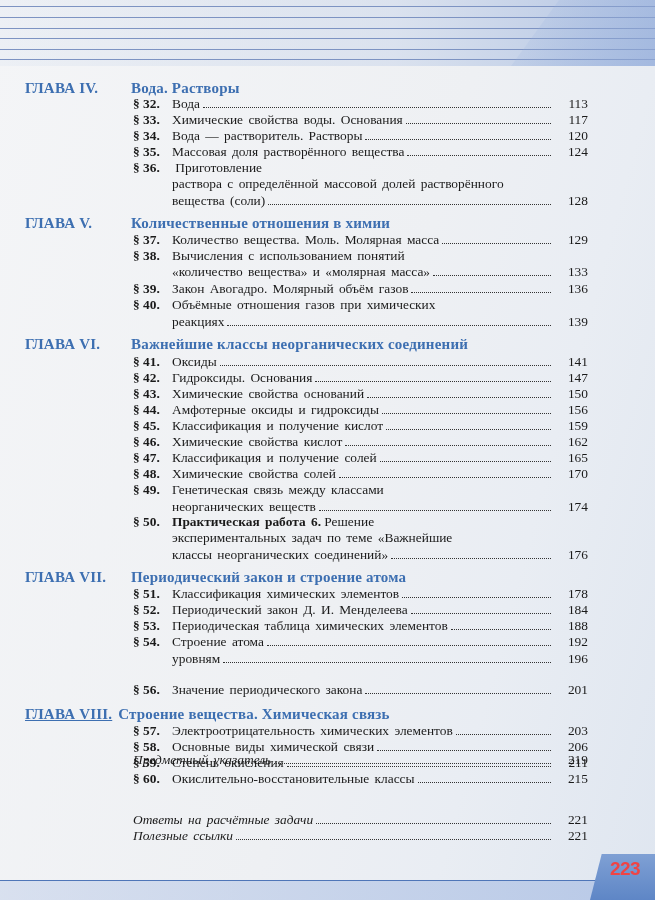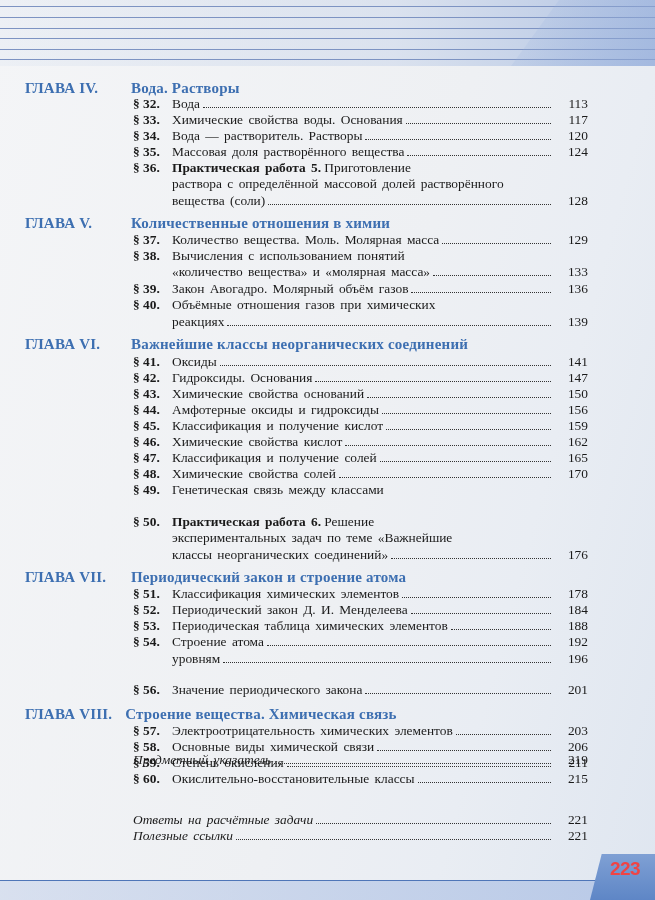--- a/index.html
+++ b/index.html
@@ -20,21 +20,21 @@
     position:absolute; right:0; top:0; width:160px; height:66px;
     background: linear-gradient(120deg, rgba(255,255,255,0) 0%, rgba(150,175,220,0.55) 100%);
     clip-path: polygon(40% 0, 100% 0, 100% 100%, 10% 100%);
   }
   .toc { position:absolute; left:0; top:0; width:655px; }
   .chapter-head {
     position:absolute; left:25px; font-weight:bold; color:#3d6fb1;
     font-size:15px; letter-spacing:0.2px; white-space:nowrap;
   }
   .chapter-head .ch-num { display:inline-block; width:106px; }
-  .chapter-head.wide .ch-num { width:auto; margin-right:13px; }
+  .chapter-head.wide .ch-num { width:auto; margin-right:6px;text-decoration:underline; }
   .entry {
     position:absolute; left:133px; width:455px; font-size:13.4px; line-height:16px;
   }
   .entry .line { display:flex; align-items:baseline; height:16px; white-space:nowrap; }
   .entry .para { font-weight:bold; width:39px; flex:none; }
   .entry .indent { width:39px; flex:none; }
   .entry .title { flex:none; word-spacing:2px; }
   .entry .title.bold { font-weight:bold; }
   .entry .dots {
     flex:1; overflow:hidden; margin:0 3px; color:#333;
@@ -104,21 +104,21 @@
   </div>
   <div class="entry" style="top:144px">
     <div class="line">
         <span class="para">§ 35.</span>
         <span class="title">Массовая доля растворённого вещества</span>
         <span class="dots"></span>
         <span class="page">124</span>
       </div>
   </div>
   <div class="entry" style="top:160px">
-    <div class="line"><span class="para">§ 36.</span><span class="title bold">Практическая работа 5.</span>&nbsp;<span class="title">Приготовление</span></div>
+    <div class="line"><span class="para">§ 36.</span>&nbsp;<span class="title">Приготовление</span></div>
     <div class="line">
         <span class="indent"></span>
         <span class="title">раствора с определённой массовой долей растворённого</span>
       </div>
     <div class="line" style="margin-top:1px">
         <span class="indent"></span>
         <span class="title">вещества (соли)</span>
         <span class="dots"></span>
         <span class="page">128</span>
       </div>
@@ -232,20 +232,26 @@
         <span class="para">§ 48.</span>
         <span class="title">Химические свойства солей</span>
         <span class="dots"></span>
         <span class="page">170</span>
       </div>
   </div>
   <div class="entry" style="top:482px">
     <div class="line">
         <span class="para">§ 49.</span>
         <span class="title">Генетическая связь между классами</span>
+      </div>
+    <div class="line" style="margin-top:1px">
+        <span class="indent"></span>
+        <span class="title">неорганических веществ</span>
+        <span class="dots"></span>
+        <span class="page">174</span>
       </div>
   </div>
   <div class="entry" style="top:514px">
     <div class="line"><span class="para">§ 50.</span><span class="title bold">Практическая работа 6.</span>&nbsp;<span class="title">Решение</span></div>
     <div class="line">
         <span class="indent"></span>
         <span class="title">экспериментальных задач по теме «Важнейшие</span>
       </div>
     <div class="line" style="margin-top:1px">
         <span class="indent"></span>

